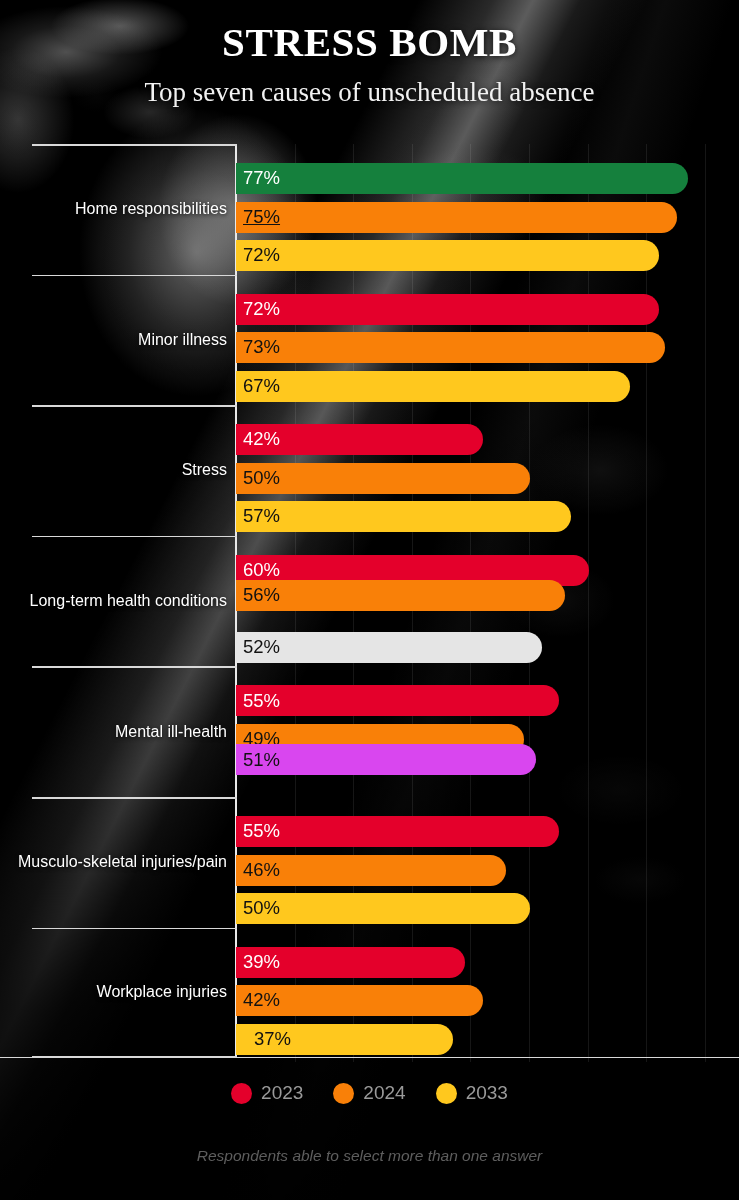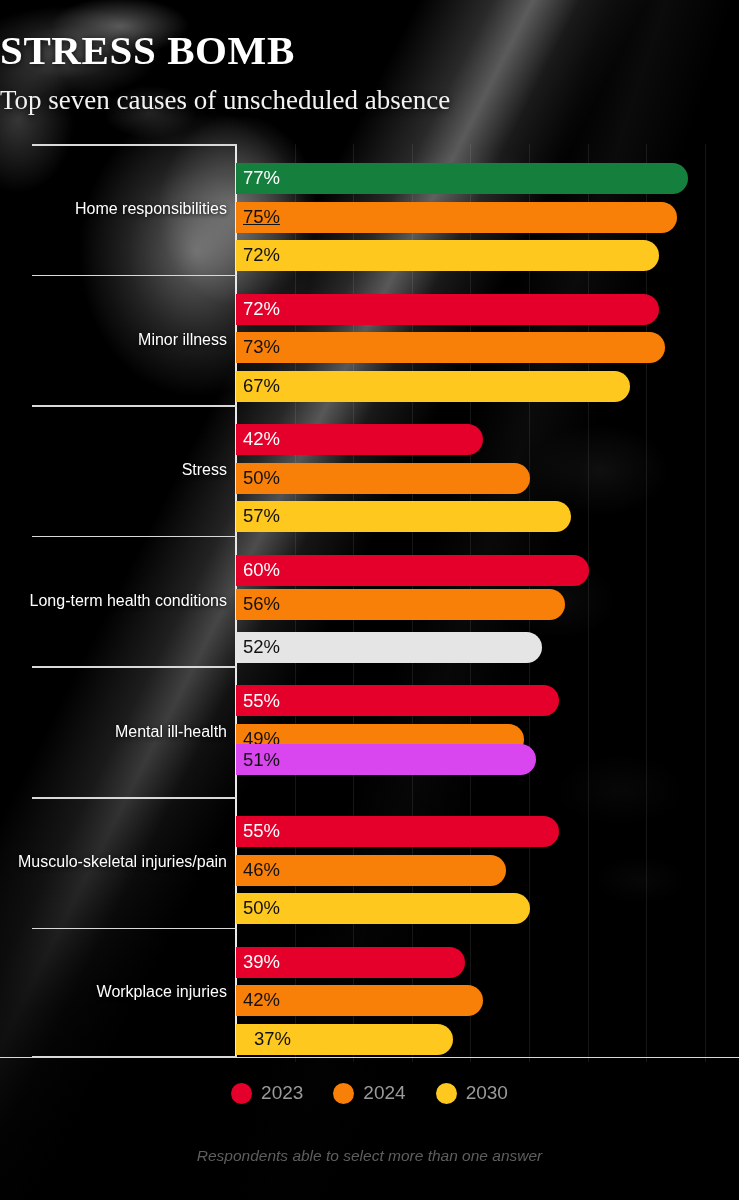--- a/index.html
+++ b/index.html
@@ -69,22 +69,22 @@
       rgba(0,0,0,0.05) 36%,
       rgba(0,0,0,0.38) 64%,
       rgba(0,0,0,0.80) 84%,
       rgba(0,0,0,0.95) 100%);
   }
 
   
   #header {
     position: absolute;
     top: 0; left: 0; right: 0;
+    text-align: center;
     z-index: 6;
-    margin-top: 8px;
   }
   #chart-title {
     font-family: "Liberation Serif", serif;
     font-weight: bold;
     font-size: 41px;
     letter-spacing: 0.6px;
     color: #ffffff;
     margin-top: 21px;
     line-height: 1.05;
     text-shadow: 0 1px 6px rgba(0,0,0,0.85);
@@ -298,21 +298,21 @@
           </div>
         </div>
       </div>
       <div class="group" style="top: 391.8px; height: 130.6px;">
         <div class="grouprule top"></div>
         <div class="group-label">Long-term health conditions</div>
         <div class="bars">
           <div class="bar" style="background: rgb(228, 0, 43); width: 352.5px; top: 19px;">
             <span class="bar-value" style="color: rgb(255, 255, 255);">60%</span>
           </div>
-          <div class="bar" style="background: rgb(249, 128, 8); width: 329px; top: 53px;">
+          <div class="bar" style="background: rgb(249, 128, 8); width: 329px; top: 44px;">
             <span class="bar-value" style="color: rgb(17, 17, 17);">56%</span>
           </div>
           <div class="bar" style="background: #e5e5e5; width: 305.5px; top: 96px;">
             <span class="bar-value" style="color: rgb(17, 17, 17);">52%</span>
           </div>
         </div>
       </div>
       <div class="group" style="top: 522.4px; height: 130.6px;">
         <div class="grouprule top"></div>
         <div class="group-label">Mental ill-health</div>
@@ -366,17 +366,17 @@
     <div class="legend-item">
       <span class="legend-swatch" style="background: rgb(228, 0, 43);"></span>
       <span class="legend-label">2023</span>
     </div>
     <div class="legend-item">
       <span class="legend-swatch" style="background: rgb(249, 128, 8);"></span>
       <span class="legend-label">2024</span>
     </div>
     <div class="legend-item">
       <span class="legend-swatch" style="background: rgb(255, 200, 30);"></span>
-      <span class="legend-label">2030</span>
+      <span class="legend-label">2033</span>
     </div>
   </div>
 
 <div id="footnote">Respondents able to select more than one answer</div>
 
 </body></html>

